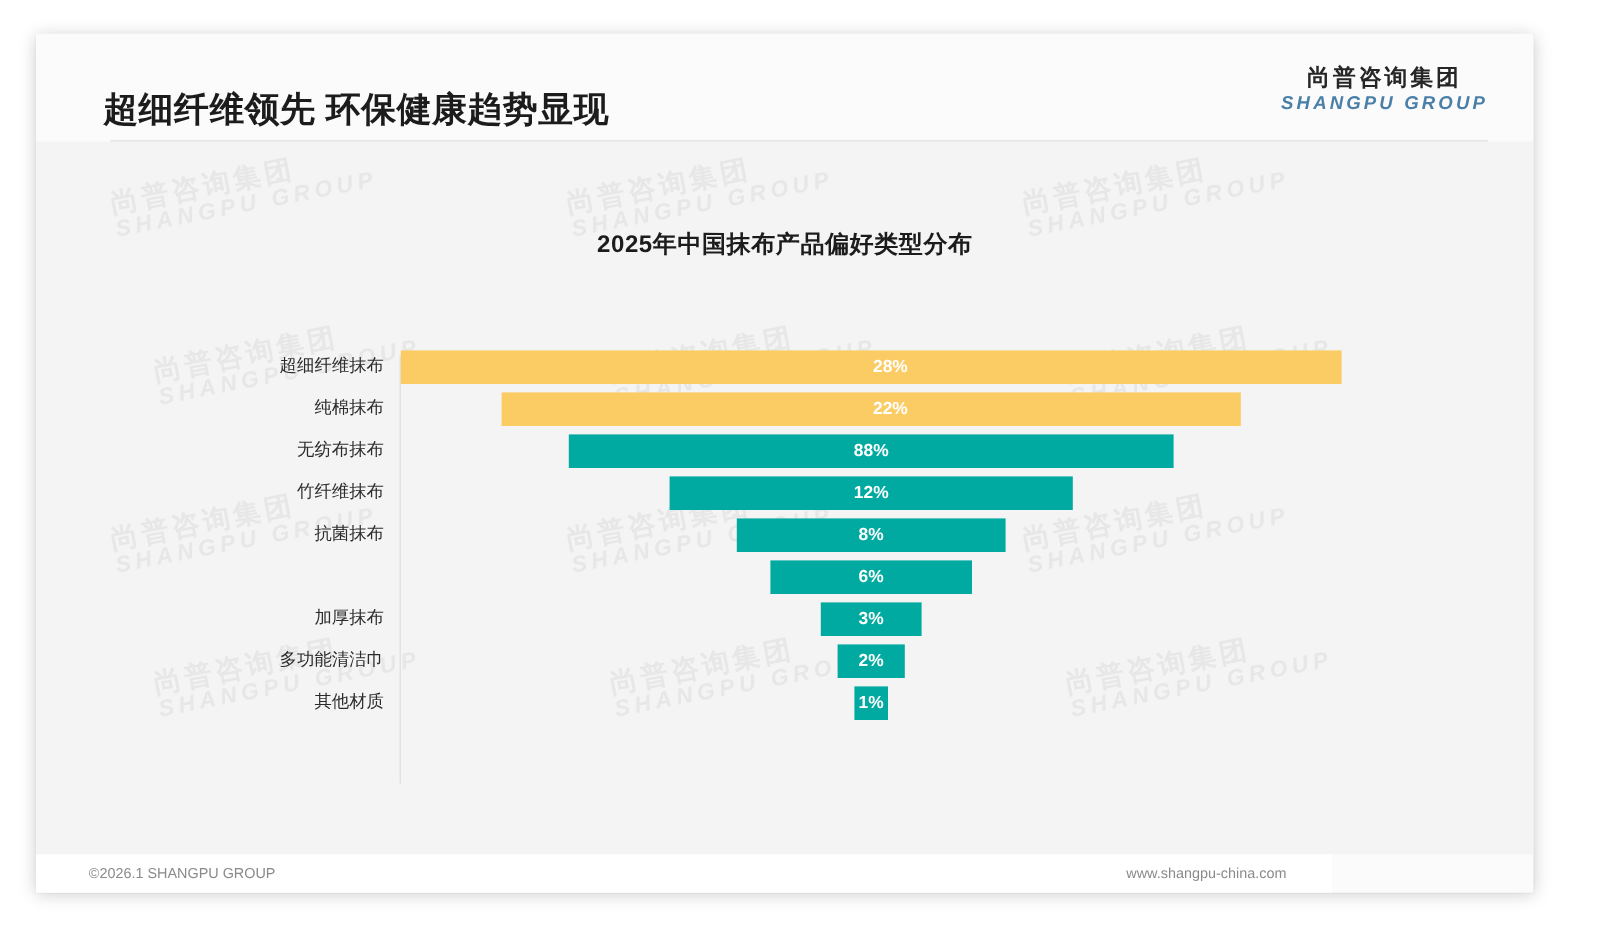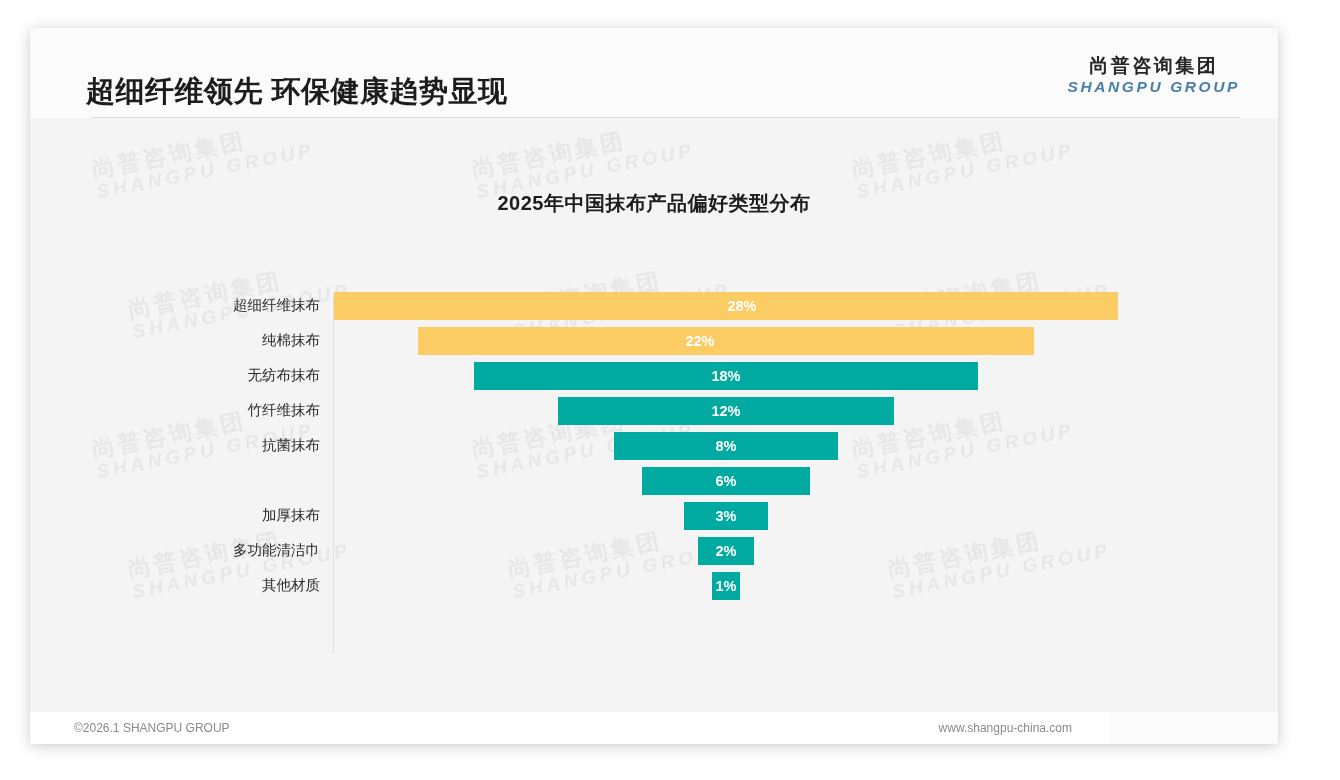--- a/index.html
+++ b/index.html
@@ -271,26 +271,26 @@
       <div id="axis"></div>
       <div id="rows">
           <div class="row" style="top: 0px;">
             <div class="cat-label">超细纤维抹布</div>
             <div class="bar" style="left: 214px; width: 784px; background: rgb(251, 203, 100);"></div>
             <div class="bar-value" style="left: 230px; width: 784px;">28%</div>
           </div>
           <div class="row" style="top: 35px;">
             <div class="cat-label">纯棉抹布</div>
             <div class="bar" style="left: 298px; width: 616px; background: rgb(251, 203, 100);"></div>
-            <div class="bar-value" style="left: 298px; width: 564px;">22%</div>
+            <div class="bar-value" style="left: 298px; width: 564px; padding-left: 42px;">22%</div>
           </div>
           <div class="row" style="top: 70px;">
             <div class="cat-label">无纺布抹布</div>
             <div class="bar" style="left: 354px; width: 504px; background: rgb(0, 170, 160);"></div>
-            <div class="bar-value" style="left: 354px; width: 504px;">18%</div>
+            <div class="bar-value" style="left: 354px; width: 504px;">88%</div>
           </div>
           <div class="row" style="top: 105px;">
             <div class="cat-label">竹纤维抹布</div>
             <div class="bar" style="left: 438px; width: 336px; background: rgb(0, 170, 160);"></div>
             <div class="bar-value" style="left: 438px; width: 336px;">12%</div>
           </div>
           <div class="row" style="top: 140px;">
             <div class="cat-label">抗菌抹布</div>
             <div class="bar" style="left: 494px; width: 224px; background: rgb(0, 170, 160);"></div>
             <div class="bar-value" style="left: 494px; width: 224px;">8%</div>

